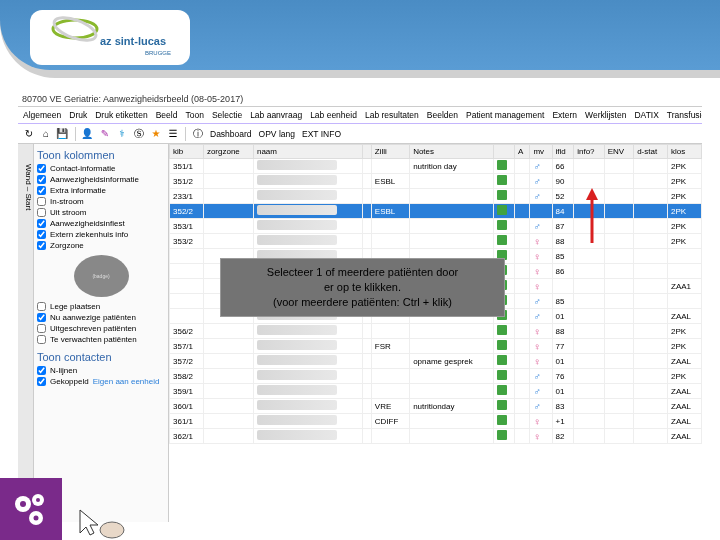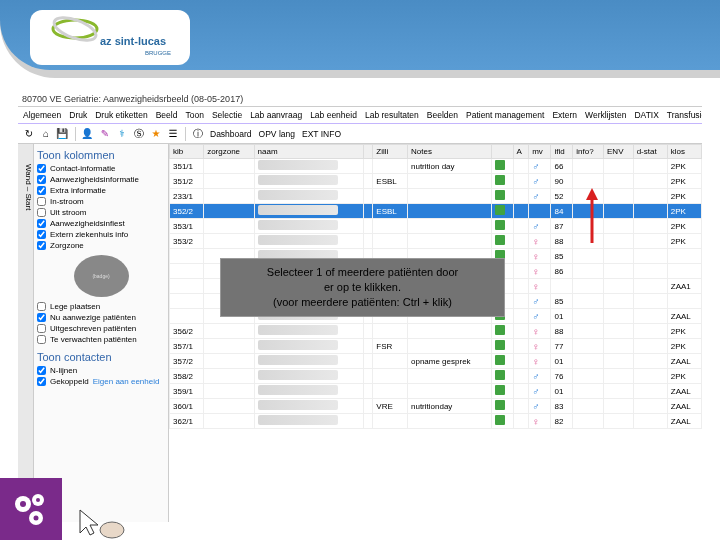--- a/index.html
+++ b/index.html
@@ -464,20 +464,36 @@
               <td><span class="xl-icon"></span></td>
               <td></td>
               <td><span class="gender-m">♂</span></td>
               <td>83</td>
               <td></td>
               <td></td>
               <td></td>
               <td>ZAAL</td>
             </tr>
             <tr>
+              <td>361/1</td>
+              <td></td>
+              <td><span class="blur-cell"></span></td>
+              <td></td>
+              <td>CDIFF</td>
+              <td></td>
+              <td><span class="xl-icon"></span></td>
+              <td></td>
+              <td><span class="gender-f">♀</span></td>
+              <td>+1</td>
+              <td></td>
+              <td></td>
+              <td></td>
+              <td>ZAAL</td>
+            </tr>
+            <tr>
               <td>362/1</td>
               <td></td>
               <td><span class="blur-cell"></span></td>
               <td></td>
               <td></td>
               <td></td>
               <td><span class="xl-icon"></span></td>
               <td></td>
               <td><span class="gender-f">♀</span></td>
               <td>82</td>

